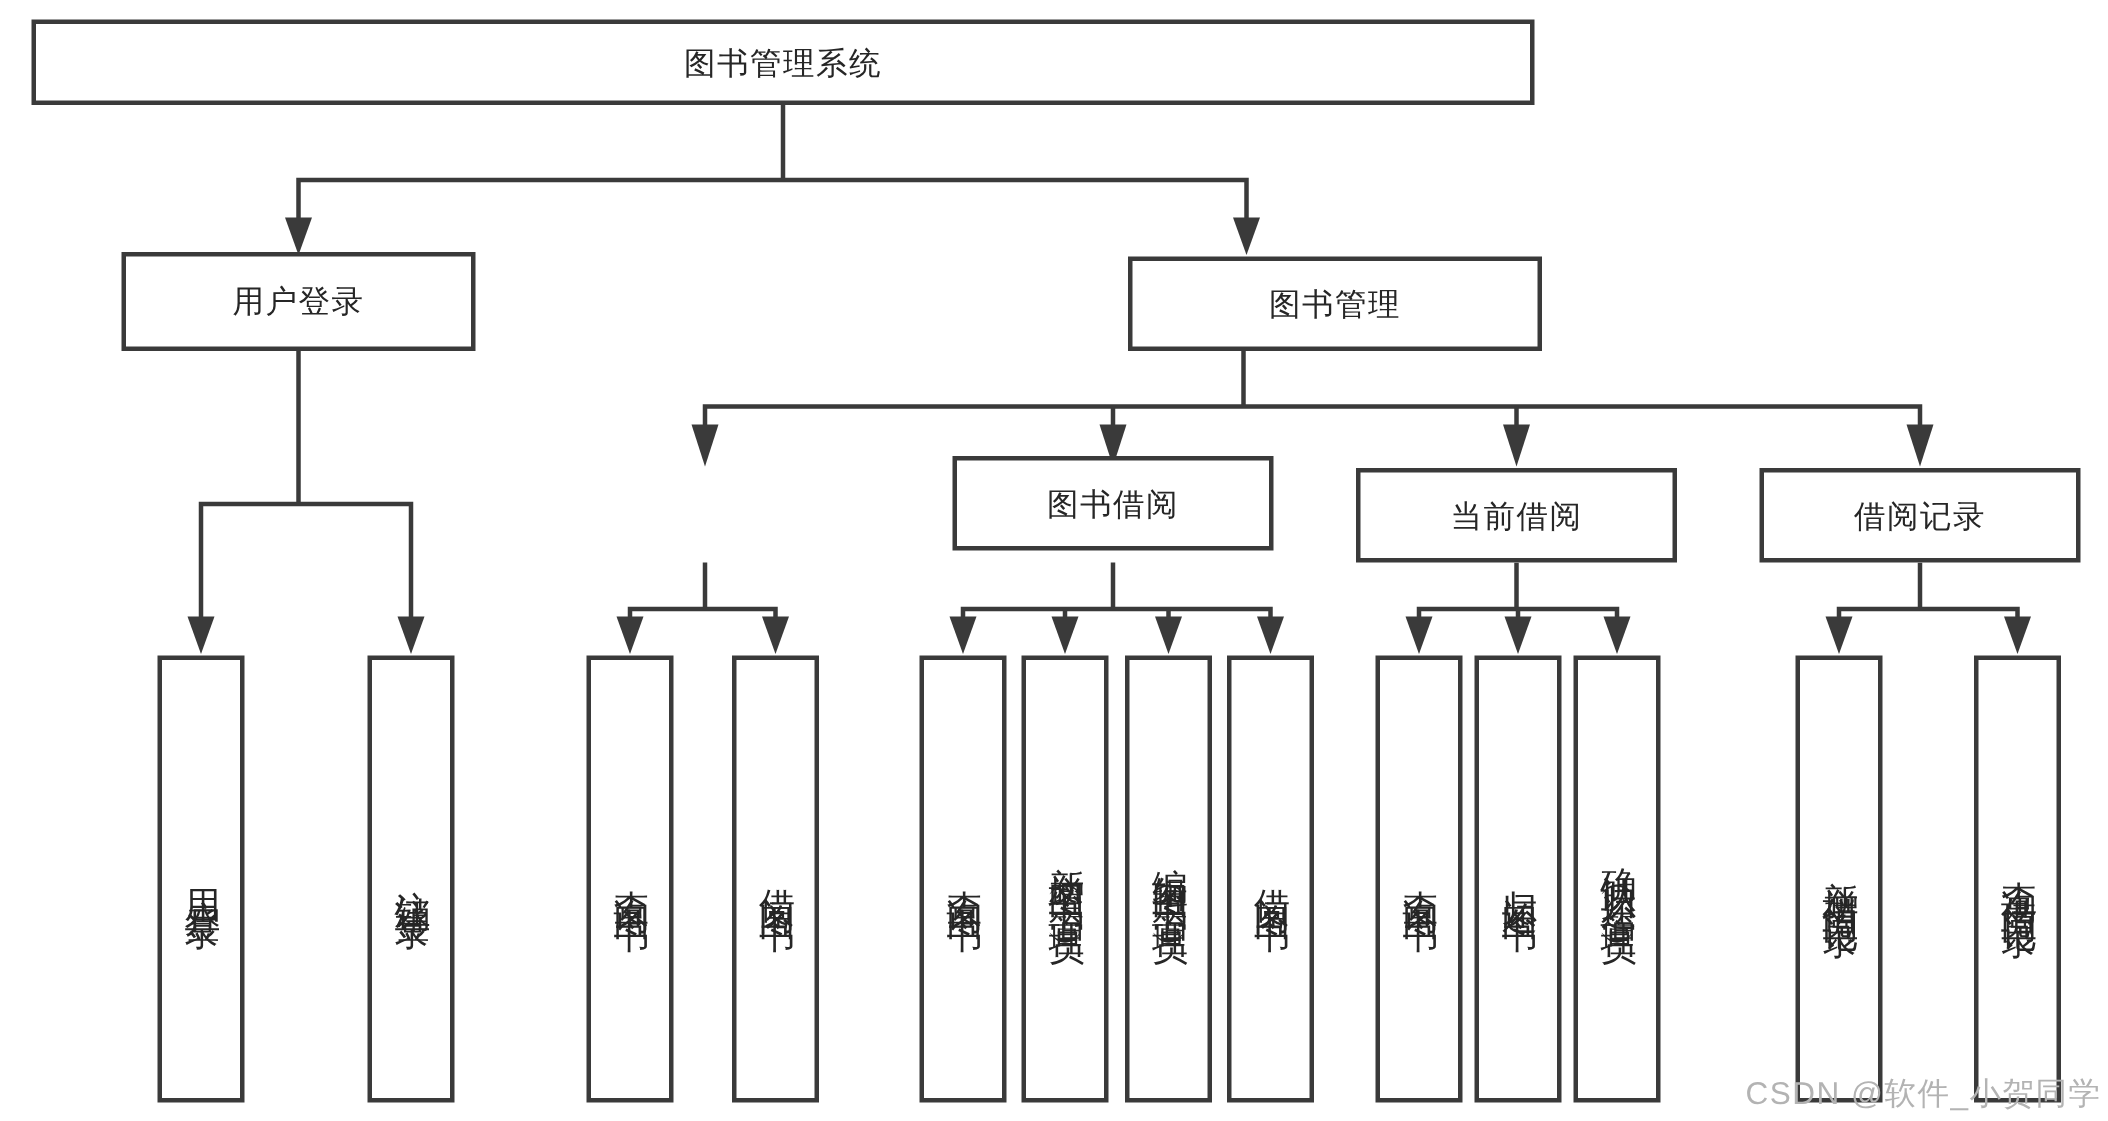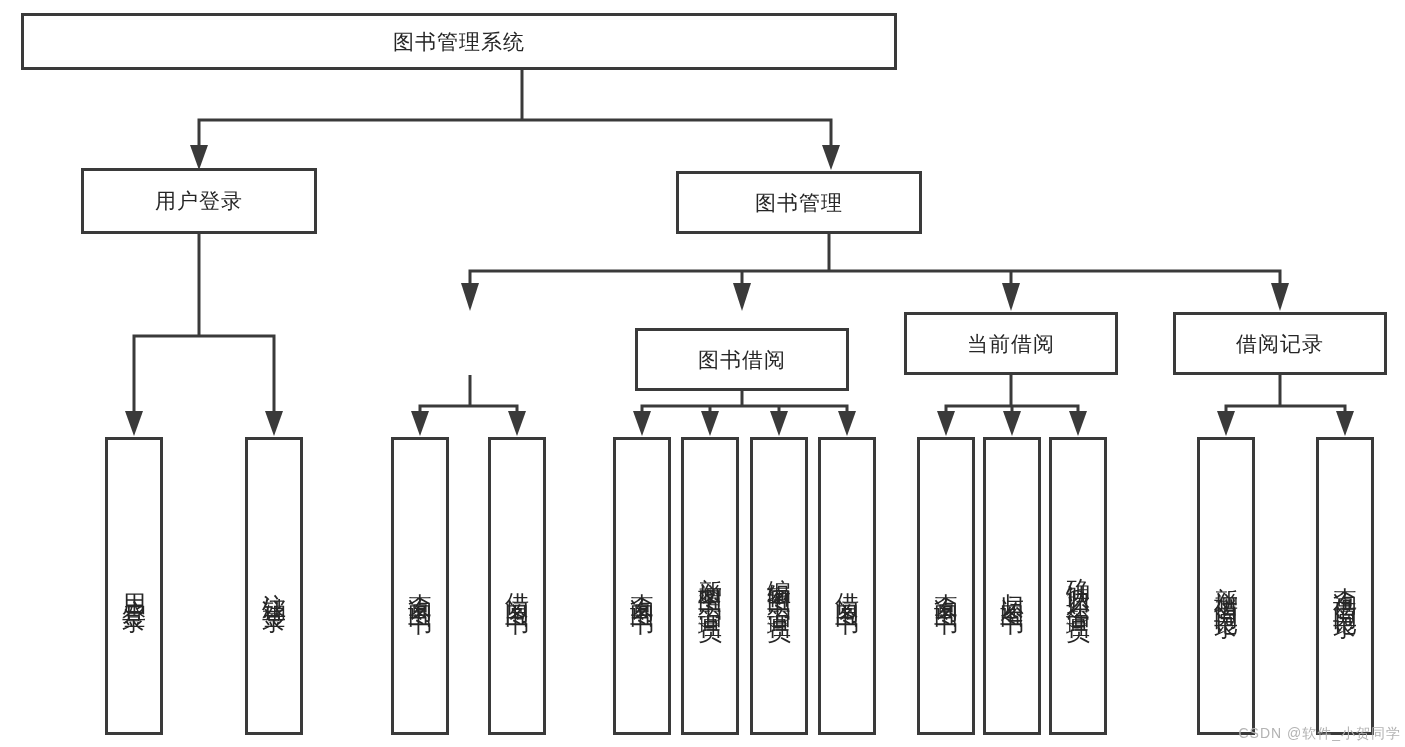--- a/index.html
+++ b/index.html
@@ -43,21 +43,21 @@
     writing-mode: vertical-rl;
     text-orientation: mixed;
     letter-spacing: 6px;
     line-height: 1;
     white-space: nowrap;
   }
   .watermark {
     position: absolute;
     right: 4px;
     bottom: 4px;
-    font-size: 14px;
+    font-size: 21px;
     color: #b3b3b3;
     letter-spacing: 1px;
     z-index: 3;
   }
 </style>
 </head>
 <body>
 
 <div id="stage">
 
@@ -109,26 +109,26 @@
       <polygon points="770,411 788,411 779,436"></polygon>
       <polygon points="838,411 856,411 847,436"></polygon>
       <polygon points="937,411 955,411 946,436"></polygon>
       <polygon points="1003,411 1021,411 1012,436"></polygon>
       <polygon points="1069,411 1087,411 1078,436"></polygon>
       <polygon points="1217,411 1235,411 1226,436"></polygon>
       <polygon points="1336,411 1354,411 1345,436"></polygon>
     </g>
   </svg>
 
-  <div class="box h" style="left:21px; top:13px; width:876px; height:57px;">图书管理系统</div>
+  <div class="box h" style="left:21px; top:13px; width:1002px; height:57px;">图书管理系统</div>
 
   <div class="box h" style="left:81px; top:168px; width:236px; height:66px;">用户登录</div>
-  <div class="box h" style="left:676px; top:171px; width:246px; height:63px;">图书管理</div>
+  <div class="box h" style="left:752px; top:171px; width:276px; height:63px;">图书管理</div>
 
-  <div class="box h" style="left:635px; top:328px; width:214px; height:63px;">图书借阅</div>
+  <div class="box h" style="left:635px; top:304px; width:214px; height:63px;">图书借阅</div>
   <div class="box h" style="left:1173px; top:312px; width:214px; height:63px;">借阅记录</div>
   <div class="box h" style="left:904px; top:312px; width:214px; height:63px;">当前借阅</div>
 
   <div class="box v" style="left:105px; top:437px; width:58px; height:298px;">
     <span class="vtext">用户登录</span>
   </div>
   <div class="box v" style="left:245px; top:437px; width:58px; height:298px;">
     <span class="vtext">注销登录</span>
   </div>
 

